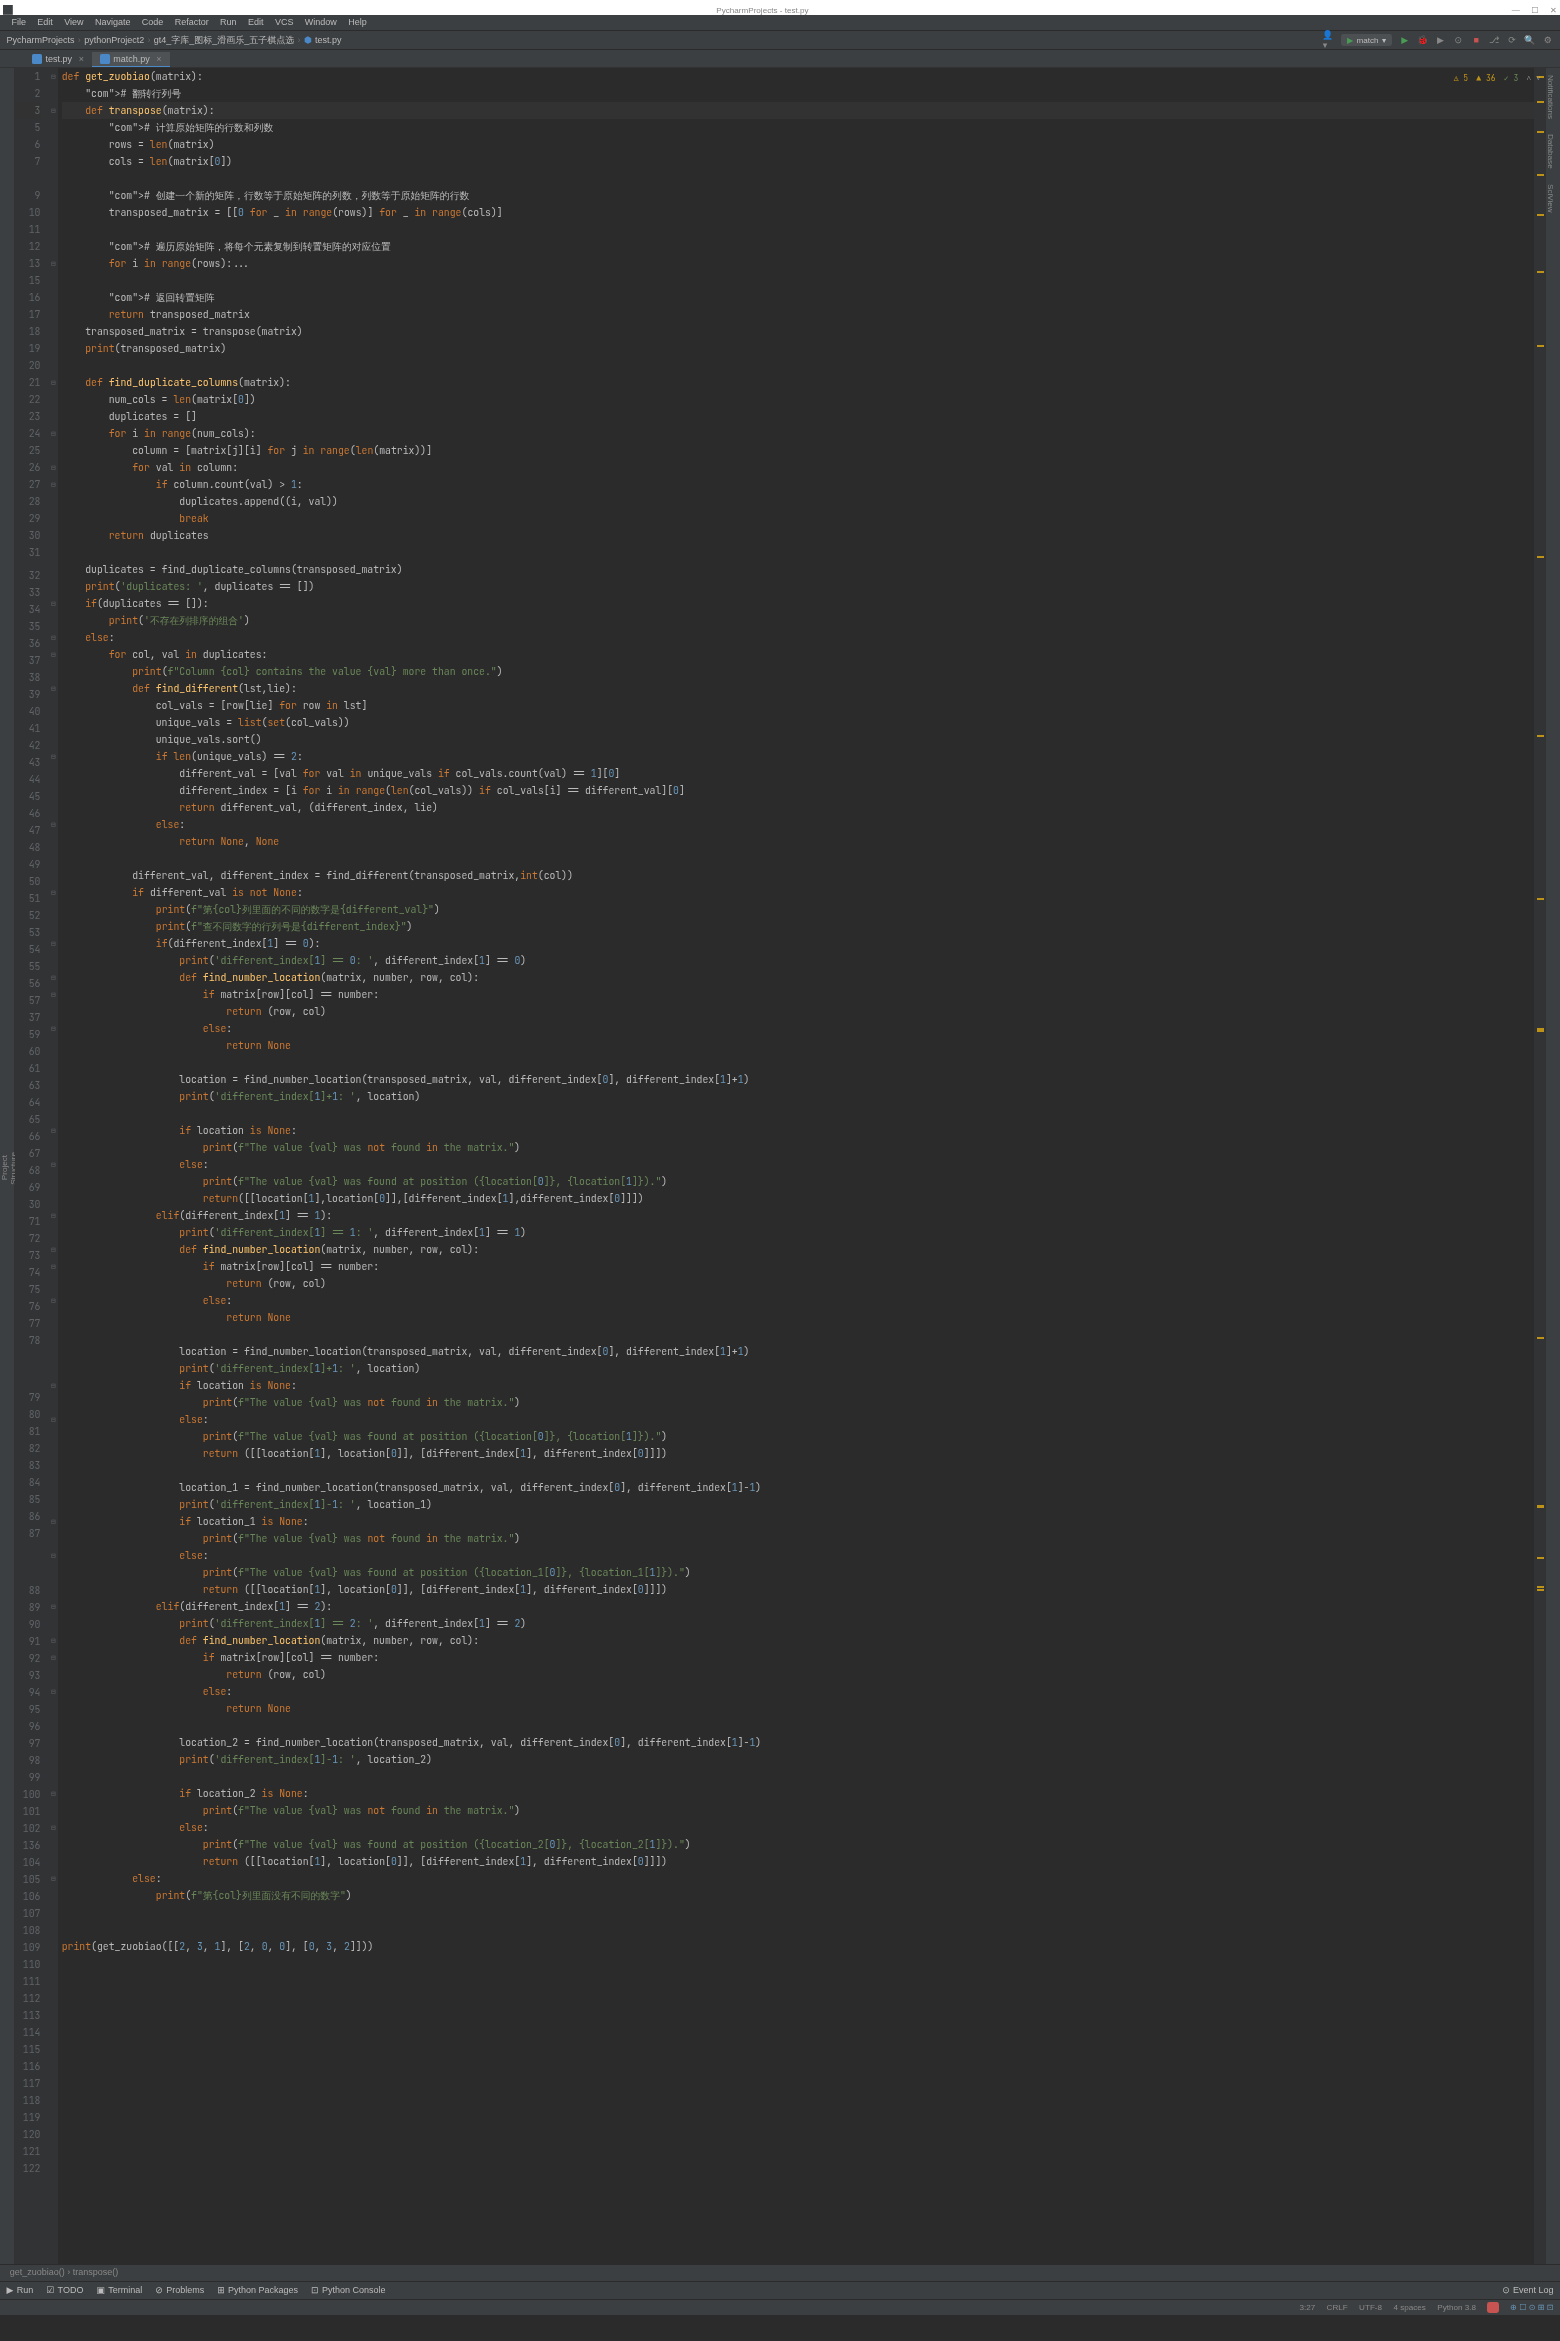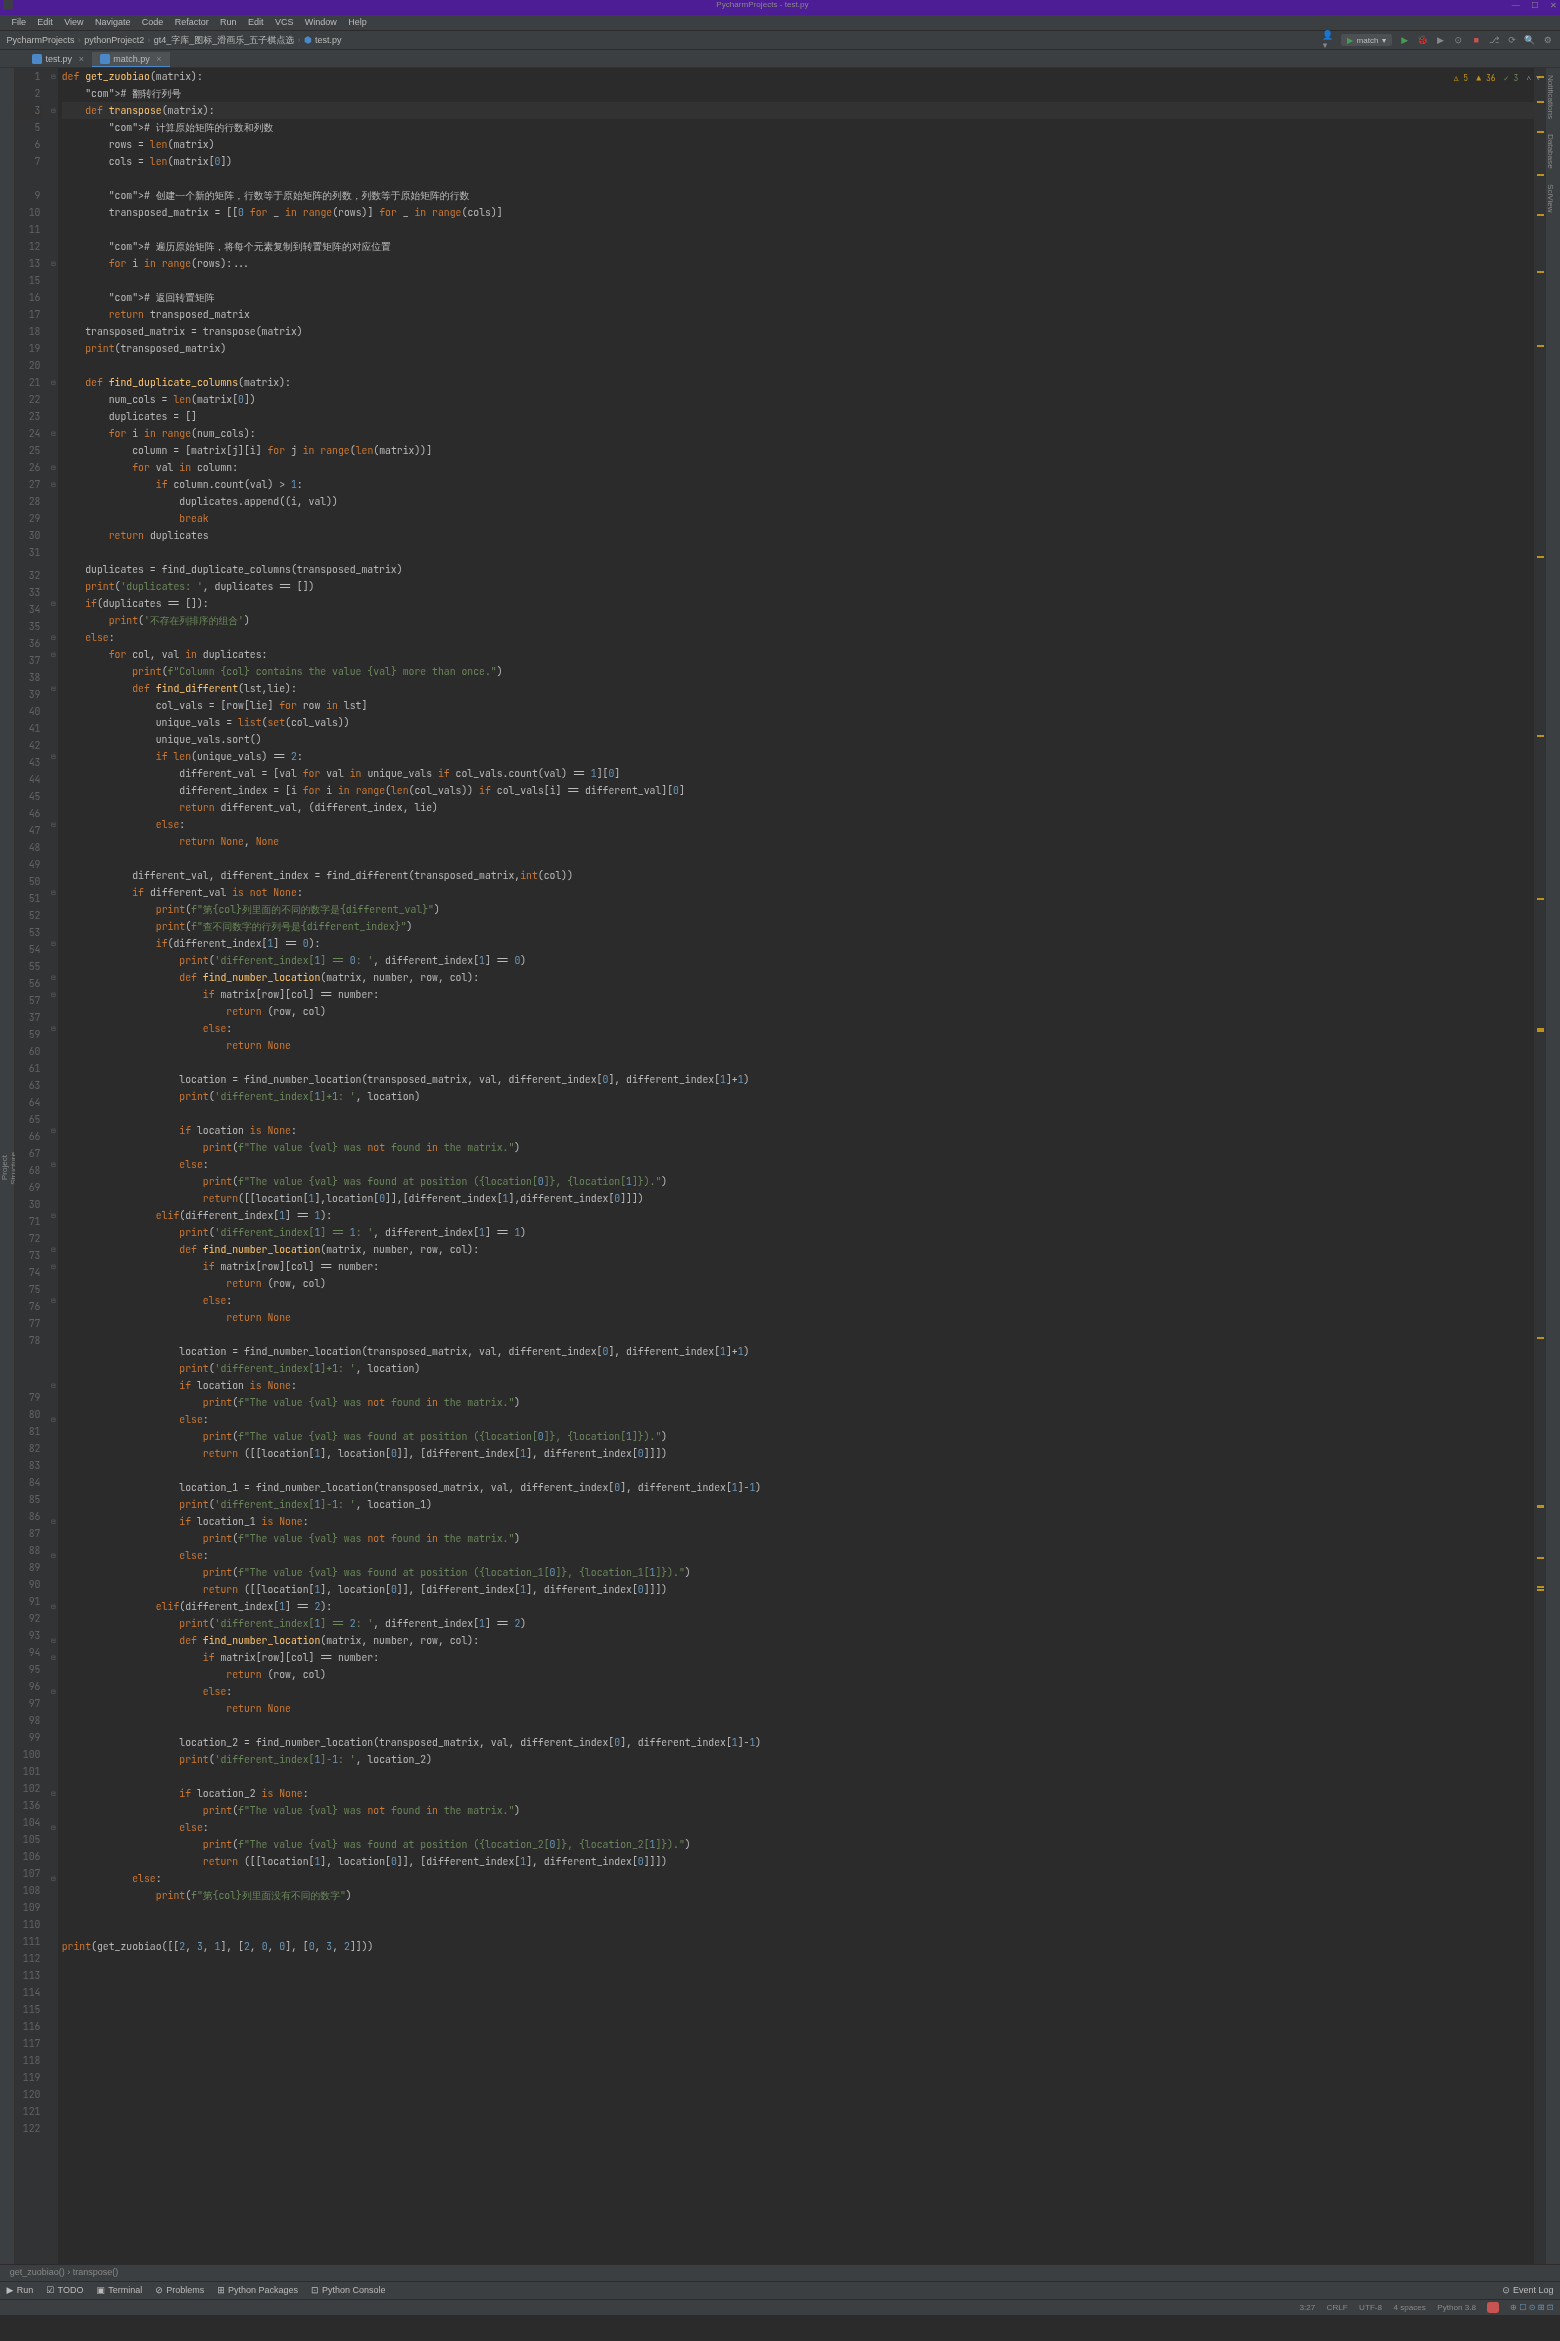--- a/index.html
+++ b/index.html
@@ -1,17 +1,17 @@
 <!DOCTYPE html>
 <html style="font-size:13px"><head>
 <meta charset="utf-8">
 <style>
 *{margin:0;padding:0;box-sizing:border-box}
 body{background:#2b2b2b;font-family:"Segoe UI",Arial,sans-serif;font-size:9px;color:#bbb;overflow:hidden;width:1560px;height:2342px}
-.titlebar{background:#4c1d95;height:14.6px;display:flex;align-items:flex-start;padding:0 3.3px;font-size:8.1px}
+.titlebar{background:#ffffff;height:14.6px;display:flex;align-items:flex-end;padding:0 3.3px;font-size:8.1px}
 .titlebar .title{flex:1;text-align:center;color:#888;font-size:8.1px}
 .win-ctrl{display:flex;gap:11.4px;color:#888}
 .menubar{background:#3c3f41;height:16.3px;display:flex;align-items:center;padding:0 6.5px;gap:1.6px;font-size:9px;border-bottom:0.8px solid #2b2b2b}
 .menubar span{padding:1.6px 4.9px;color:#bbb}
 .navbar{background:#3c3f41;height:19.5px;display:flex;align-items:center;padding:0 6.5px;font-size:9px;border-bottom:0.8px solid #2b2b2b}
 .navbar .crumbs{display:flex;gap:3.3px;align-items:center;flex:1}
 .navbar .crumb{color:#bbb}
 .navbar .sep{color:#666}
 .navbar .right{display:flex;gap:6.5px;align-items:center}
 .navbar .branch{background:#4c5052;padding:0.8px 6.5px;border-radius:2.4px;font-size:8.1px;display:flex;align-items:center;gap:3.3px}
@@ -212,21 +212,21 @@
         <div style="height: 17px;">78</div>
         <div style="height: 17px; margin-top: 40px;">79</div>
         <div style="height: 17px;">80</div>
         <div style="height: 17px;">81</div>
         <div style="height: 17px;">82</div>
         <div style="height: 17px;">83</div>
         <div style="height: 17px;">84</div>
         <div style="height: 17px;">85</div>
         <div style="height: 17px;">86</div>
         <div style="height: 17px;">87</div>
-        <div style="height: 17px;">88</div>
+        <div style="height: 17px; margin-top: 40px;">88</div>
         <div style="height: 17px;">89</div>
         <div style="height: 17px;">90</div>
         <div style="height: 17px;">91</div>
         <div style="height: 17px;">92</div>
         <div style="height: 17px;">93</div>
         <div style="height: 17px;">94</div>
         <div style="height: 17px;">95</div>
         <div style="height: 17px;">96</div>
         <div style="height: 17px;">97</div>
         <div style="height: 17px;">98</div>

